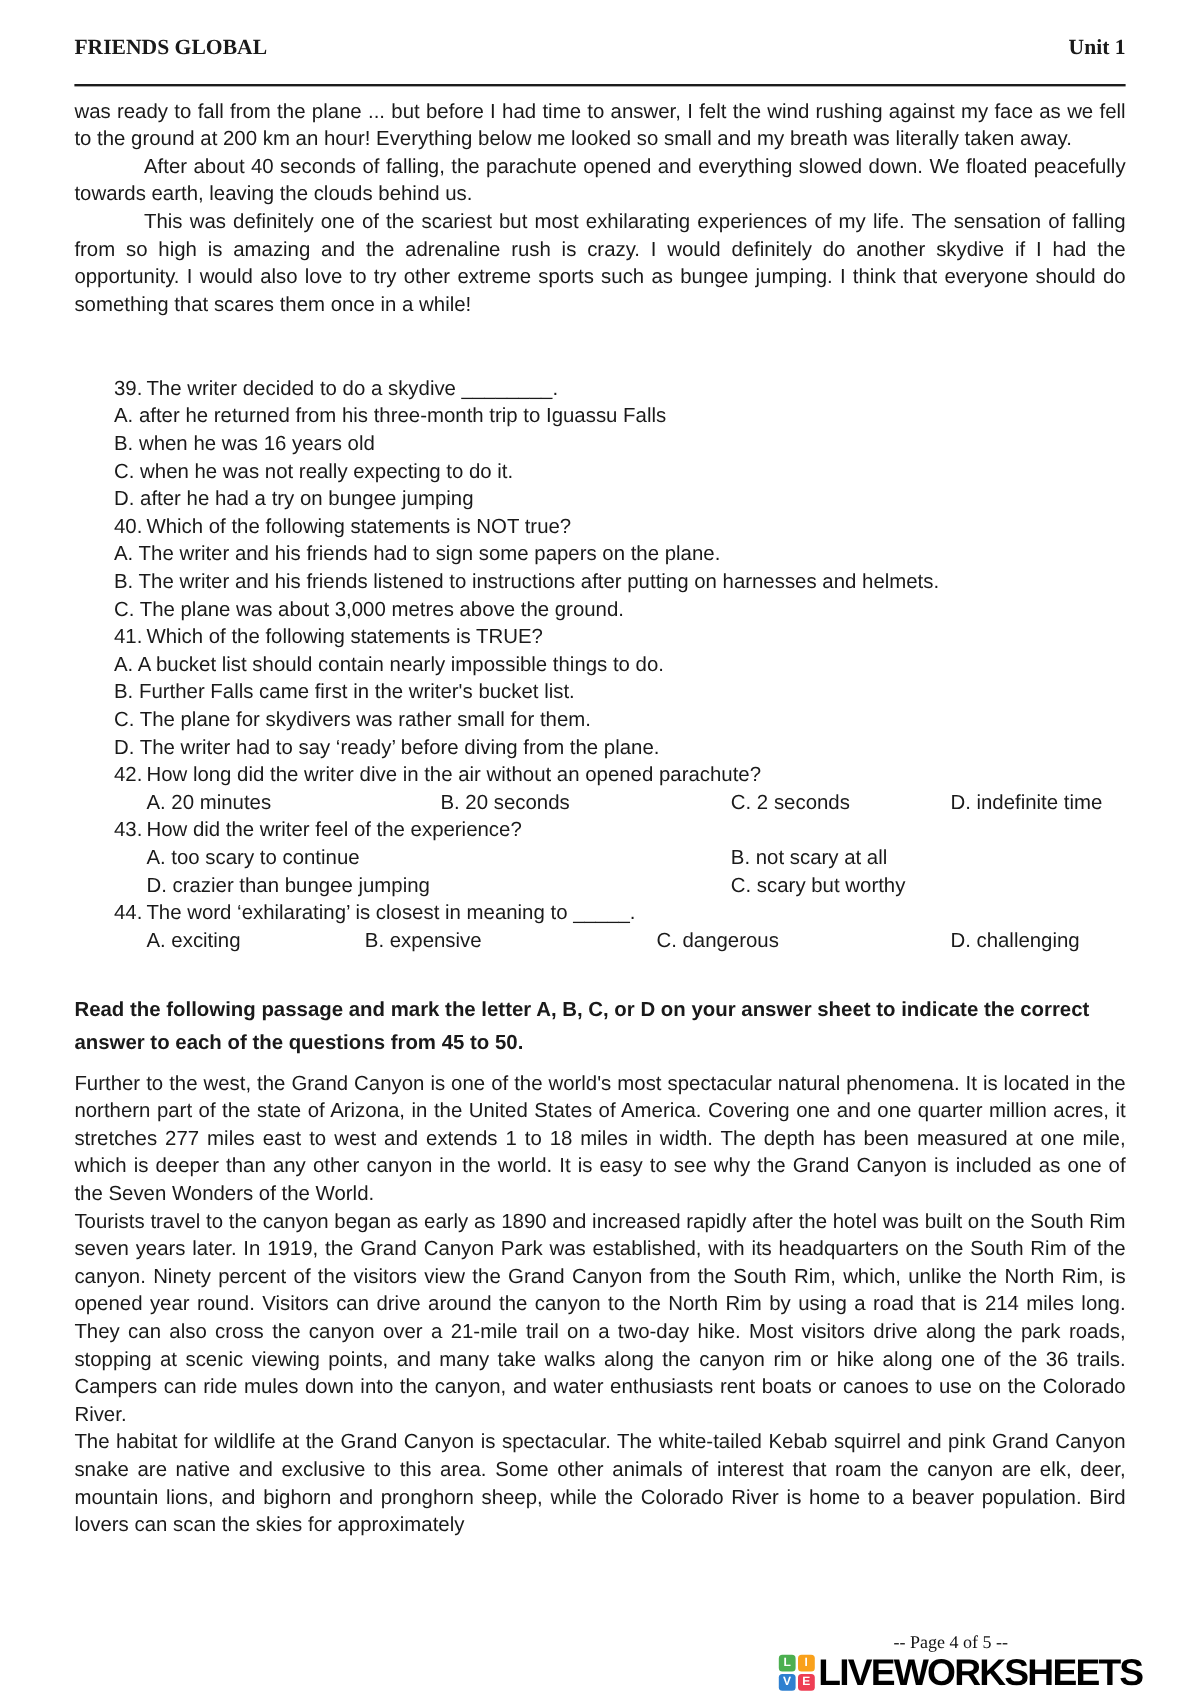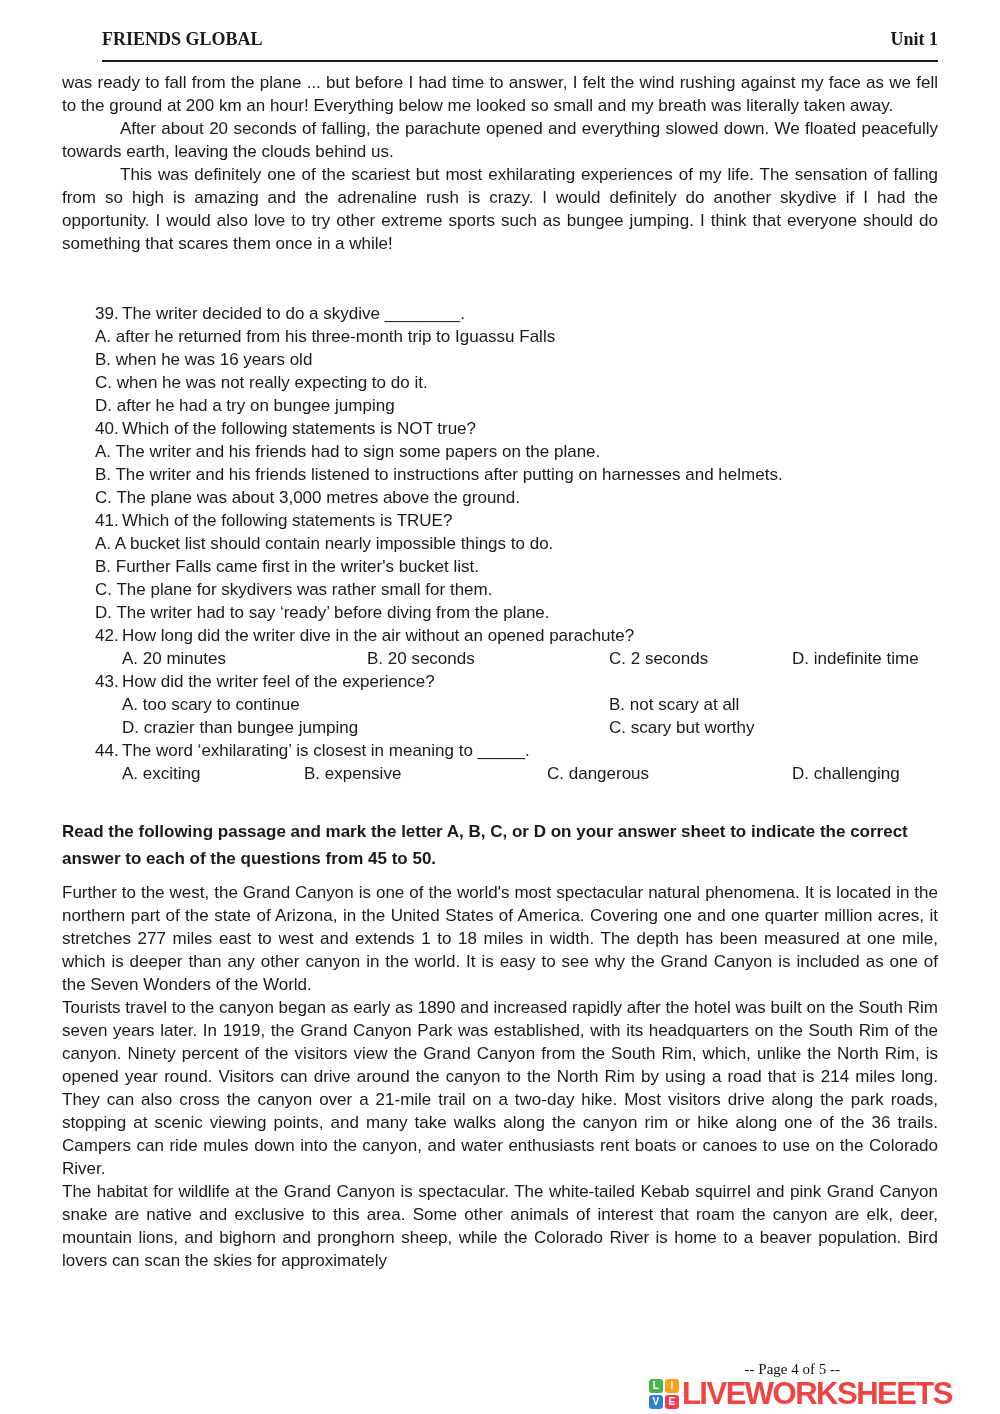--- a/index.html
+++ b/index.html
@@ -13,23 +13,22 @@
     font-size:17px;
     line-height:23px;
     color:#1a1a1a;
     overflow:hidden;
   }
   
   .hdr {
     display:flex; justify-content:space-between; align-items:baseline;
     font-family:"Liberation Serif", serif;
     font-weight:bold; font-size:18px;
-    padding-bottom:9px;
+    padding-bottom:19px;
     border-bottom:2px solid #1c1c1c;
-    margin-left:40px;
   }
   
   .passage p { margin:0; text-align:justify; }
   .passage { margin-top:9px; }
   .indent { text-indent:58px; }
   b { font-weight:normal; }
   
   .sec-questions { margin-top:47px; }
   .question { margin-left:33px; }
   .q-line { display:flex; }
@@ -70,37 +69,37 @@
     font-size:10px; font-weight:bold;
     display:flex; align-items:center; justify-content:center;
     line-height:1;
   }
   .tile-l { background:#4caf50; }
   .tile-i { background:#f9a11b; }
   .tile-v { background:#2f80d0; }
   .tile-e { background:#ee3e54; }
   .wordmark {
     font-size:31px; font-weight:bold;
-    color:#ef4444; letter-spacing:-1.5px;
+    color:#000000; letter-spacing:-1.5px;
     line-height:1;
   }
 </style>
 </head>
 <body>
 
 <div class="page">
 
   <div class="hdr">
     <span>FRIENDS GLOBAL</span>
     <span>Unit 1</span>
   </div>
 
   <div class="passage">
     <p>was ready to fall from the plane ... but before I had time to answer, I felt the wind rushing against my face as we fell to the ground at 200 km an hour! Everything below me looked so small and my breath was literally taken away.</p>
-    <p class="indent">After about 20 seconds of falling, the parachute opened and everything slowed down. We floated peacefully towards earth, leaving the clouds behind us.</p>
+    <p class="indent">After about 40 seconds of falling, the parachute opened and everything slowed down. We floated peacefully towards earth, leaving the clouds behind us.</p>
     <p class="indent"><span>This was definitely one of the scariest but most </span><b>exhilarating</b><span> experiences of my life. The sensation of falling from so high is amazing and the adrenaline rush is crazy. I would definitely do another skydive if I had the opportunity. I would also love to try other extreme sports such as bungee jumping. I think that everyone should do something that scares them once in a while!</span></p>
   </div>
 
   <div class="sec-questions">
 
     <div class="question">
       <div class="q-line">
         <span class="q-num">39.</span>
         <span class="q-text">The writer decided to do a skydive ________.</span>
       </div>

